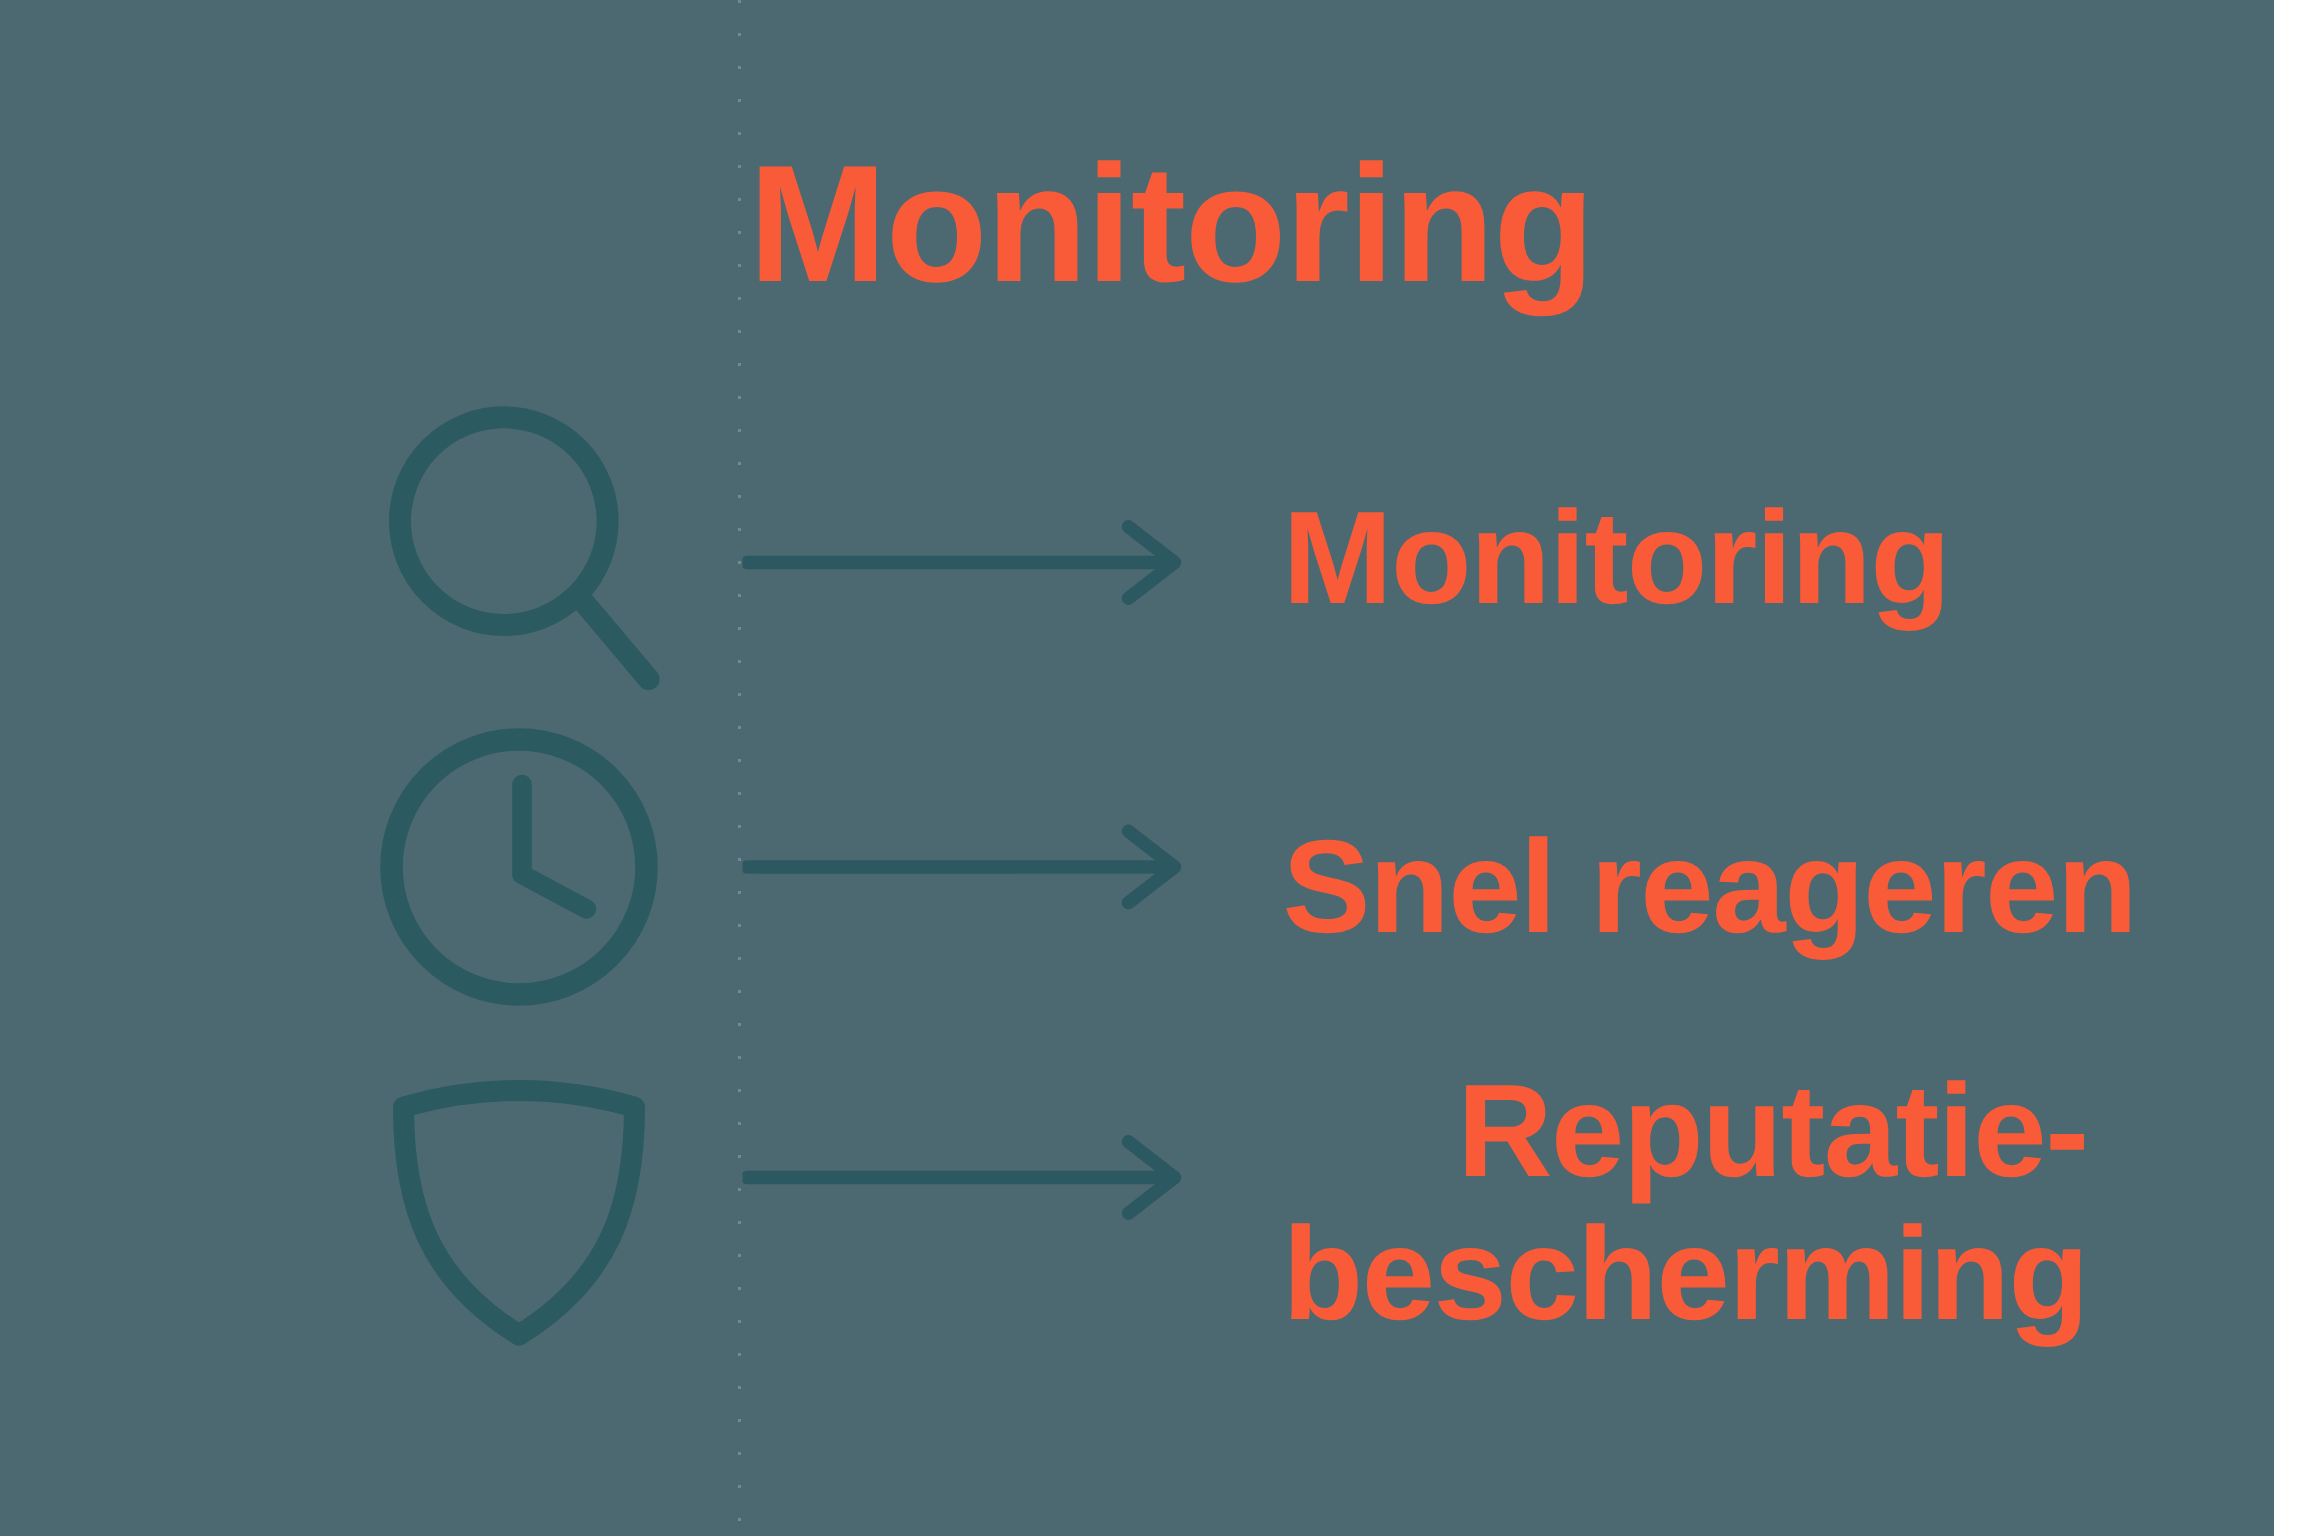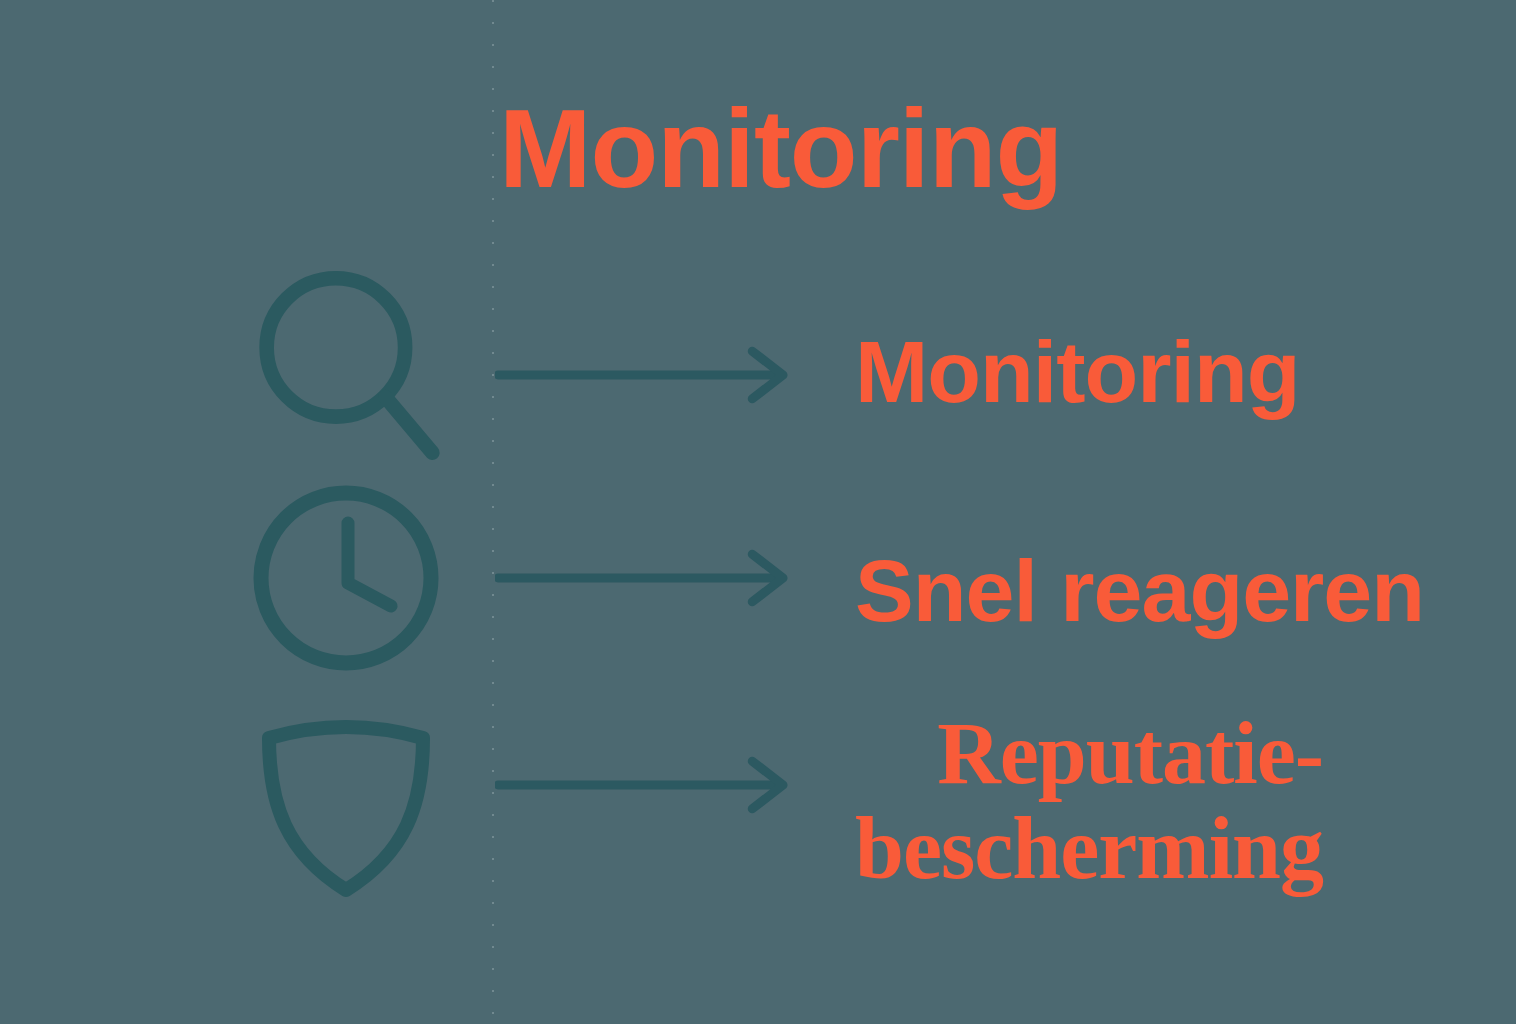--- a/index.html
+++ b/index.html
@@ -64,21 +64,21 @@
     margin: 0;
     font-size: 88px;
     font-weight: 700;
     line-height: 1;
     letter-spacing: -1px;
     color: var(--orange, #f95b39);
     white-space: pre-line;
   }
   .label-1 { top: 547px; }
   .label-0 { top: 328px; }
-  .label-2 { top: 706px; line-height: 1.08; font-family: Liberation Serif, serif; }
+  .label-2 { top: 706px; line-height: 1.08; }
 </style>
 </head>
 <body>
 
 <div id="canvas">
 
   <div class="vline"></div>
 
   <h1 class="title">Monitoring</h1>
 

